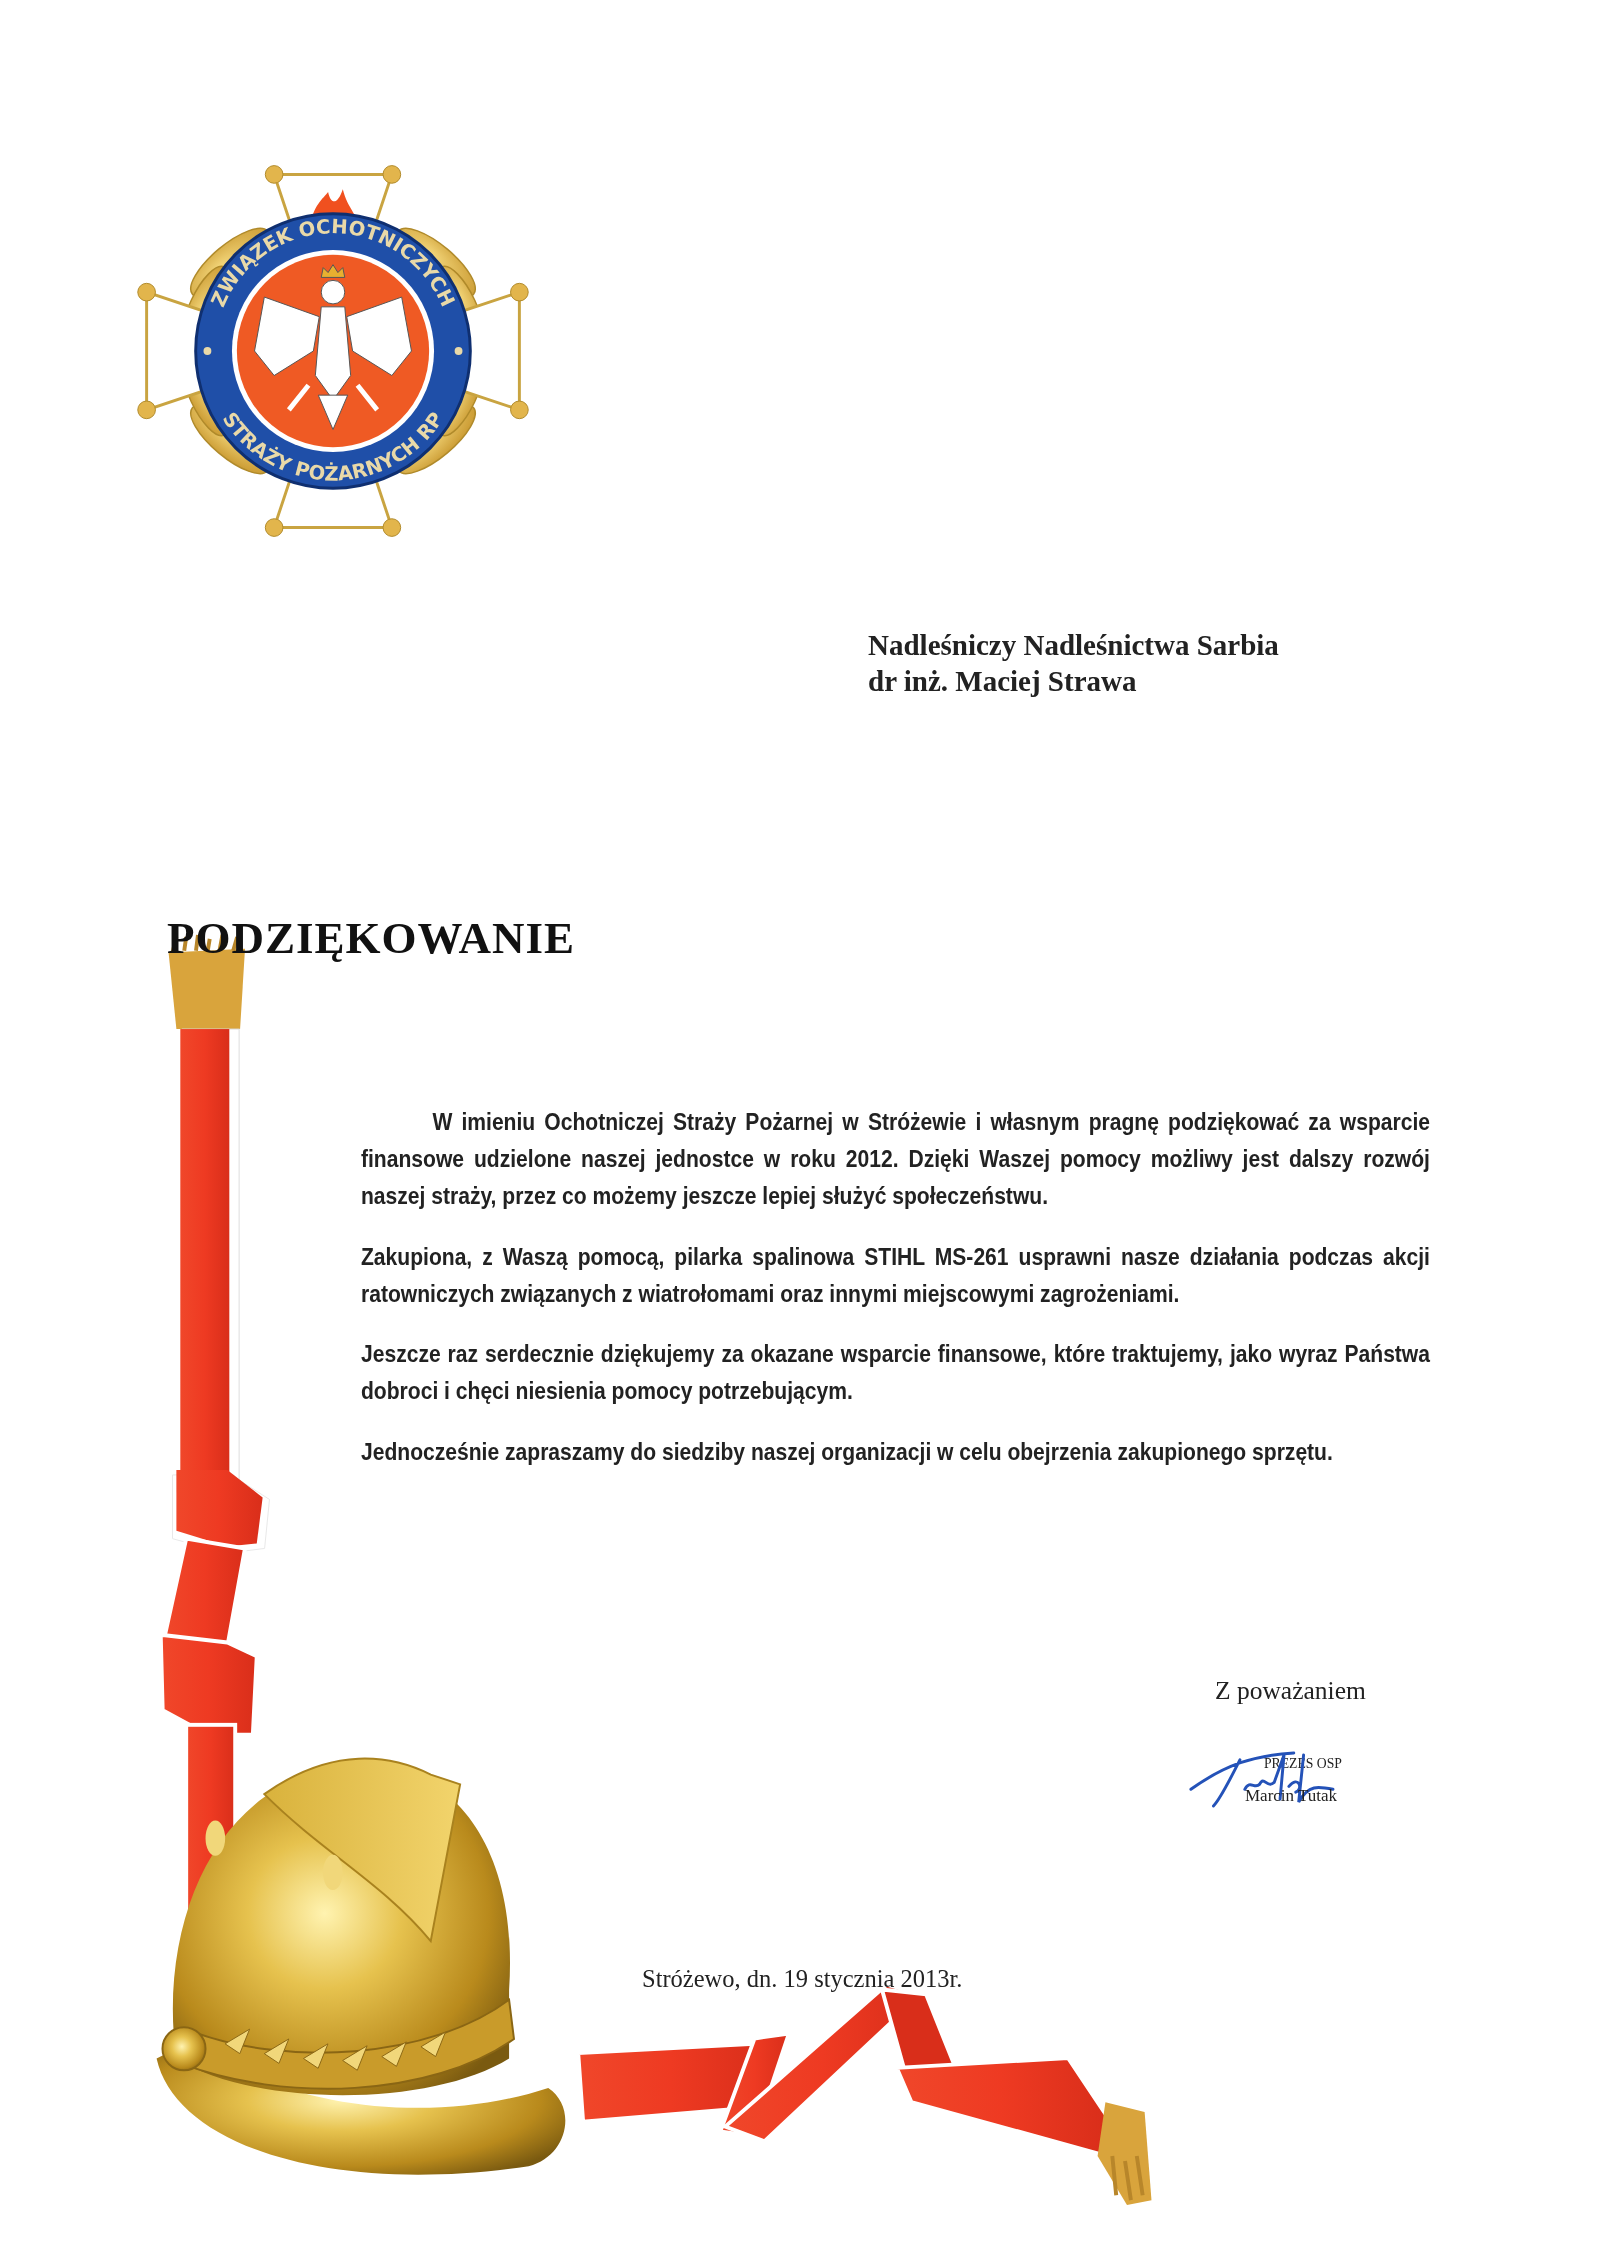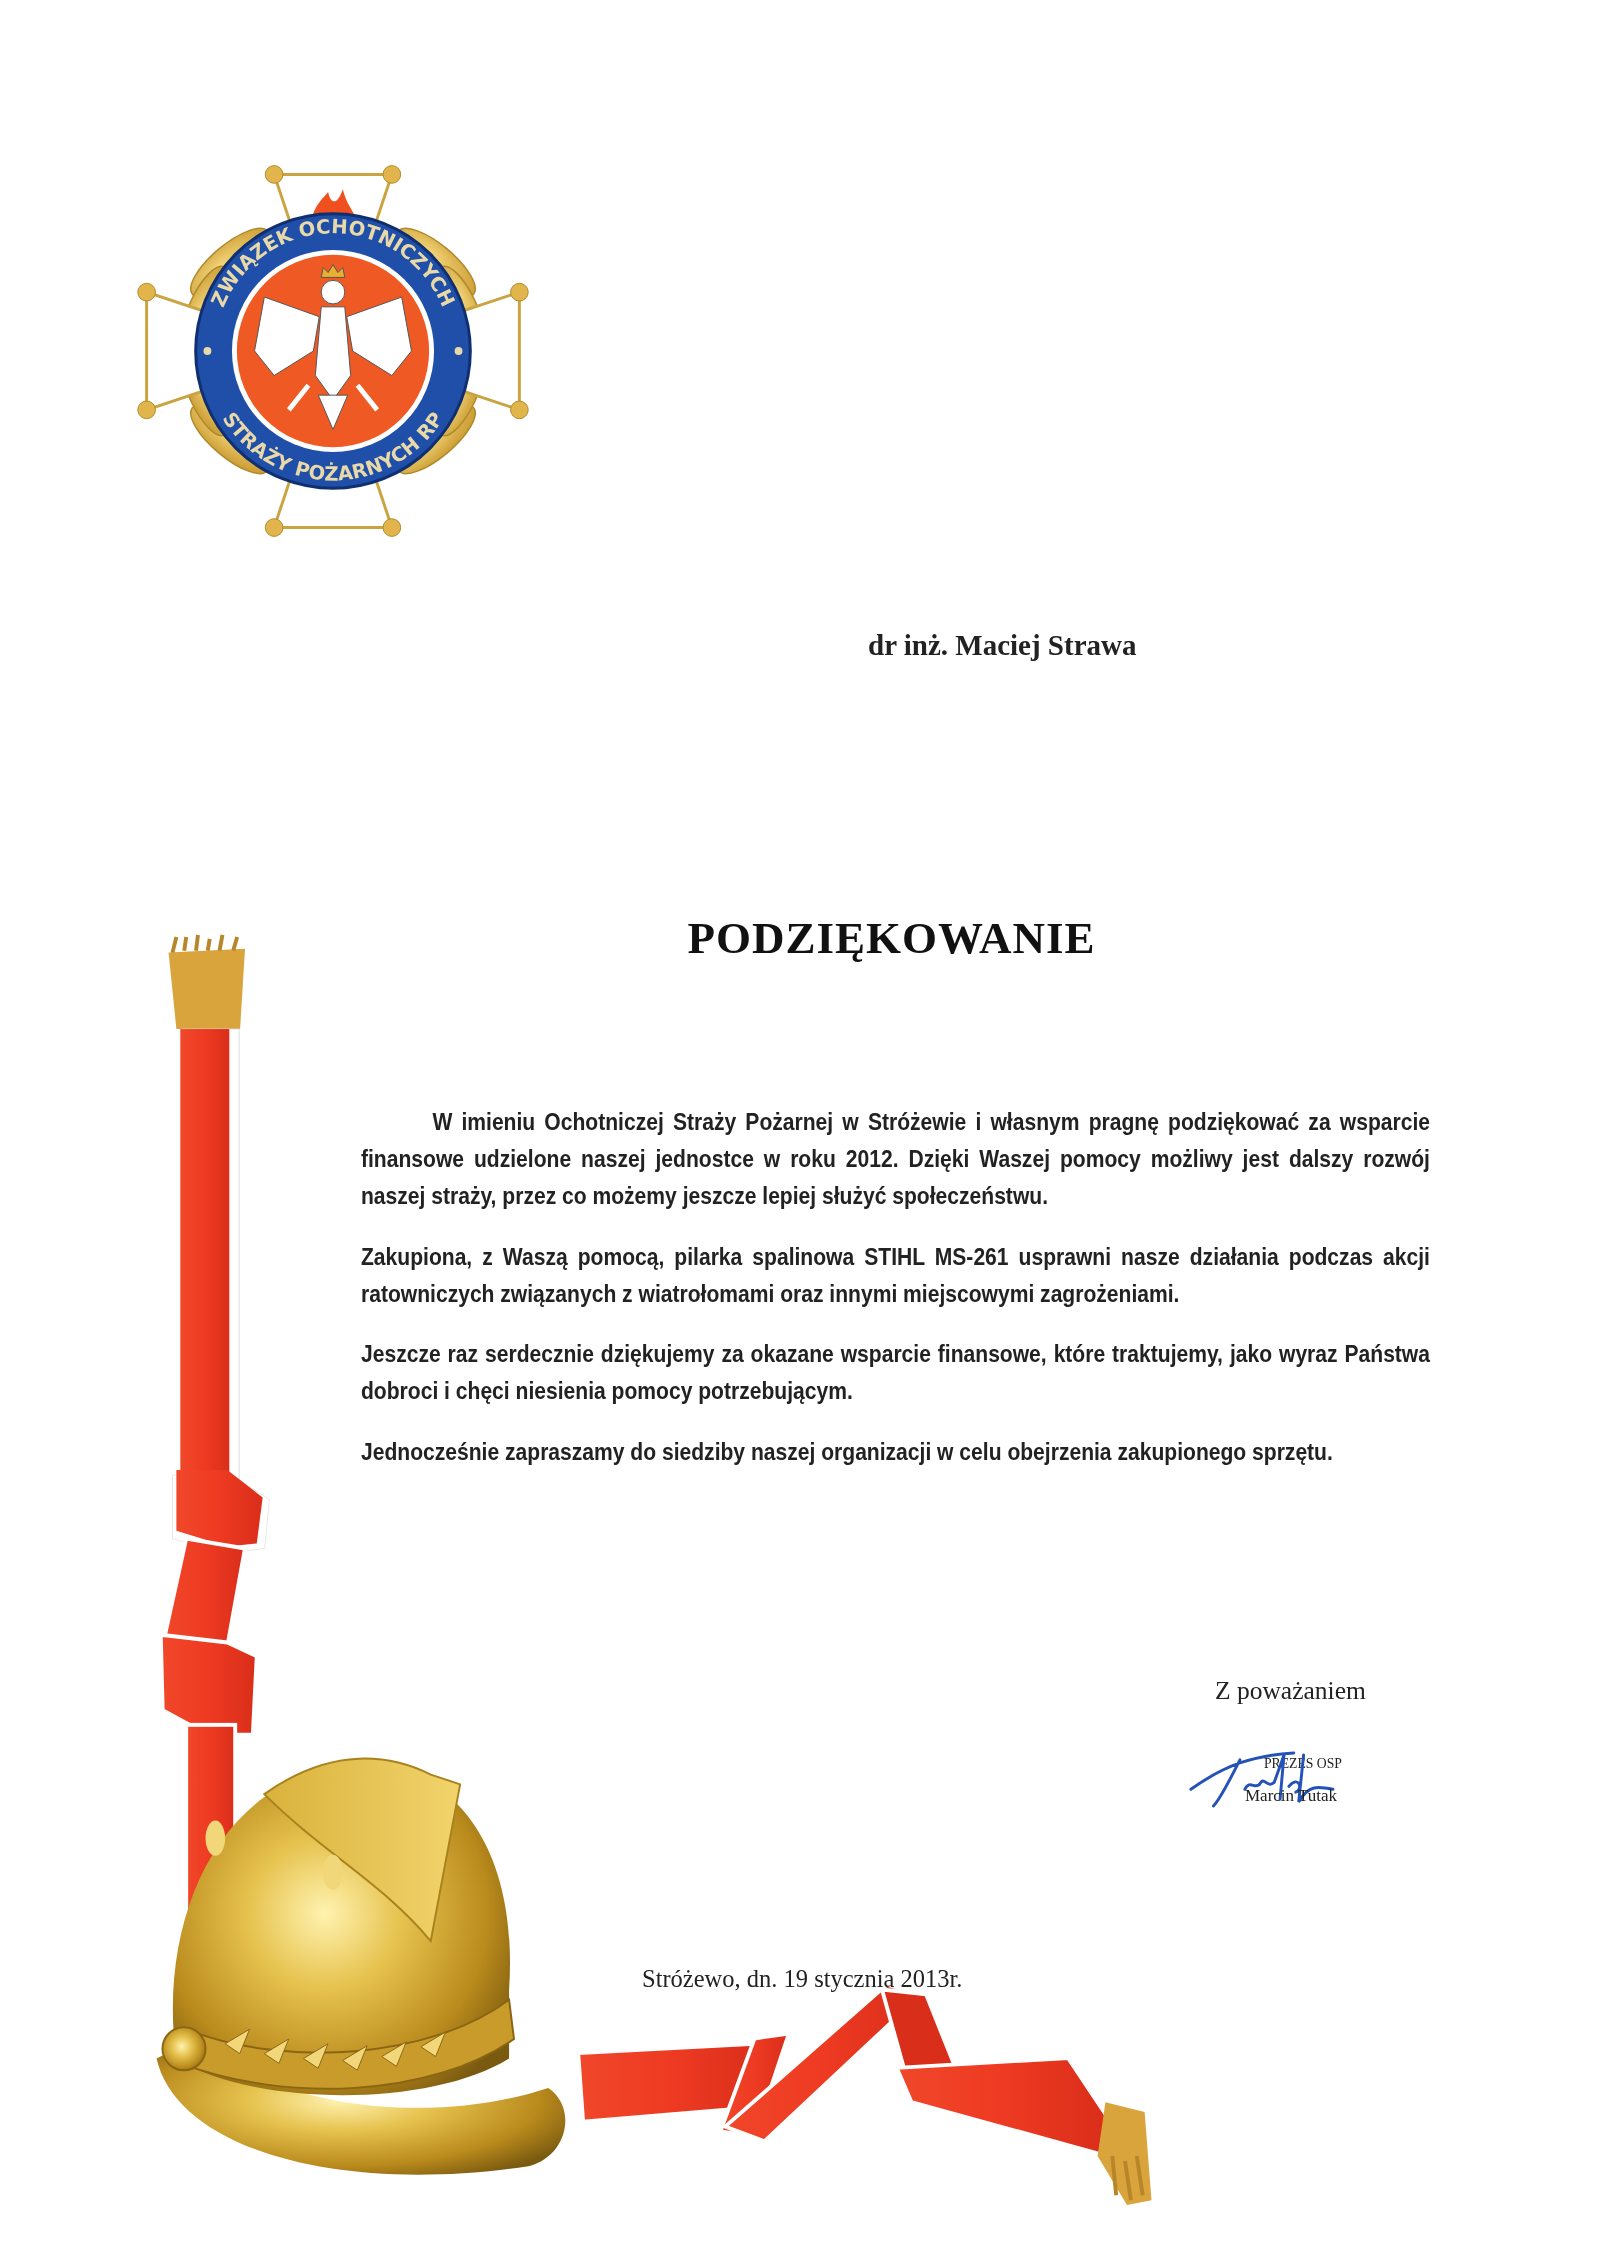--- a/index.html
+++ b/index.html
@@ -5,21 +5,21 @@
   html, body { margin: 0; padding: 0; background: #ffffff; }
   body { width: 1616px; height: 2259px; position: relative; overflow: hidden;
          font-family: "Liberation Serif", "DejaVu Serif", serif; color: #1a1a1a; }
 
   .emblem { position: absolute; left: 127px; top: 145px; width: 412px; height: 412px; }
 
   .addressee { position: absolute; left: 868px; top: 627px; font-weight: bold;
                font-size: 29px; line-height: 36px; color: #222; }
   .addressee div { white-space: nowrap; }
 
-  .title { position: absolute; left: 0; right: 0; top: 912px; text-align: center;
+  .title { position: absolute; left: 0; right: 0; top: 912px; text-align: left;
            font-size: 45px; font-weight: bold; letter-spacing: 1px; color: #111;
            padding-left: 167px; box-sizing: border-box; }
 
   .body { position: absolute; left: 361px; width: 1068px; top: 1103px;
           font-family: "Liberation Sans Narrow", "Liberation Sans", "DejaVu Sans", sans-serif;
           font-weight: bold; font-size: 24.5px; line-height: 37px; color: #222;
           transform: scaleX(0.86); transform-origin: left top; }
   .body p { margin: 0 0 23.5px 0; text-align: justify; width: 1243px; }
   .body p.indent { text-indent: 83px; }
 
@@ -131,20 +131,21 @@
     <ellipse cx="210" cy="150" rx="12" ry="12"></ellipse>
     <path d="M198 165 L222 165 L228 235 L210 260 L192 235 Z"></path>
     <path d="M196 175 L140 155 L130 210 L150 235 L190 210 Z"></path>
     <path d="M224 175 L280 155 L290 210 L270 235 L230 210 Z"></path>
     <path d="M195 255 L210 290 L225 255 Z"></path>
     <path d="M185 245 L165 270 M235 245 L255 270" stroke="#fff" stroke-width="5"></path>
   </g>
 </svg>
 
 <div class="addressee">
+  <div>Nadleśniczy Nadleśnictwa Sarbia</div>
   <div>dr inż. Maciej Strawa</div>
 </div>
 
 <div class="title">PODZIĘKOWANIE</div>
 
 <div class="body">
   <p class="indent">W imieniu Ochotniczej Straży Pożarnej w Stróżewie i własnym pragnę podziękować za wsparcie finansowe udzielone naszej jednostce w roku 2012. Dzięki Waszej pomocy możliwy jest dalszy rozwój naszej straży, przez co możemy jeszcze lepiej służyć społeczeństwu.</p>
   <p>Zakupiona, z Waszą pomocą, pilarka spalinowa STIHL MS-261 usprawni nasze działania podczas akcji ratowniczych związanych z wiatrołomami oraz innymi miejscowymi zagrożeniami.</p>
   <p>Jeszcze raz serdecznie dziękujemy za okazane wsparcie finansowe, które traktujemy, jako wyraz Państwa dobroci i chęci niesienia pomocy potrzebującym.</p>
   <p>Jednocześnie zapraszamy do siedziby naszej organizacji w celu obejrzenia zakupionego sprzętu.</p>

